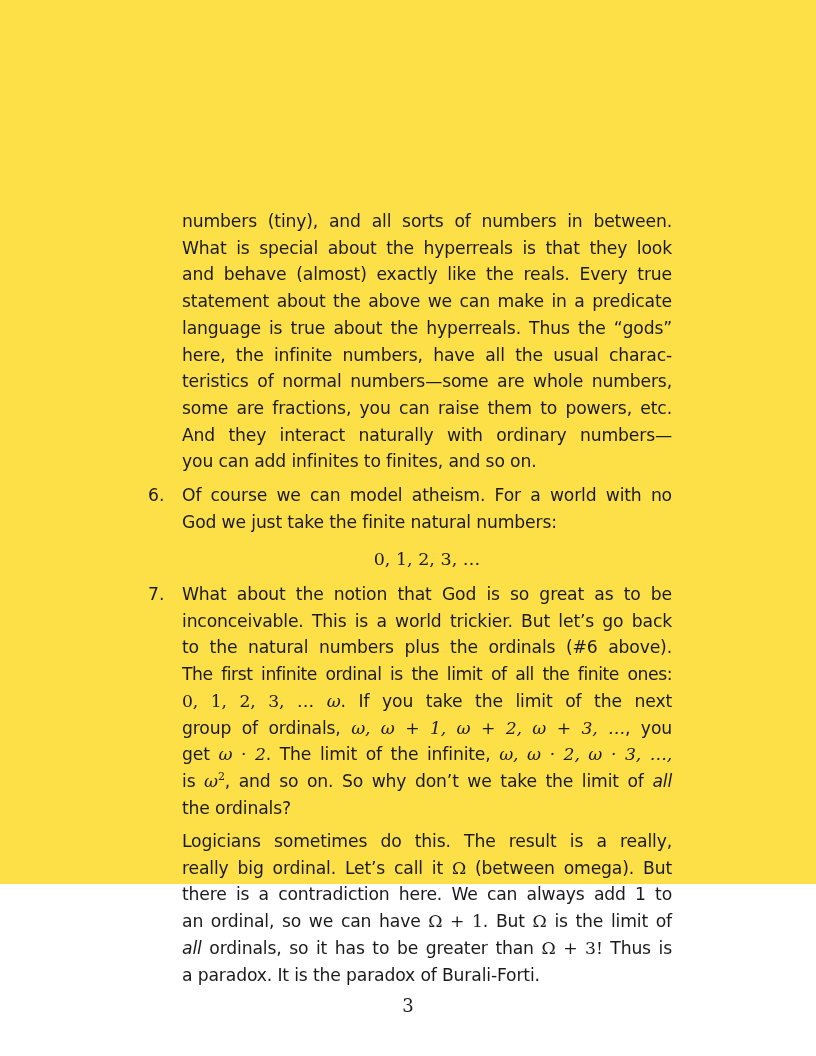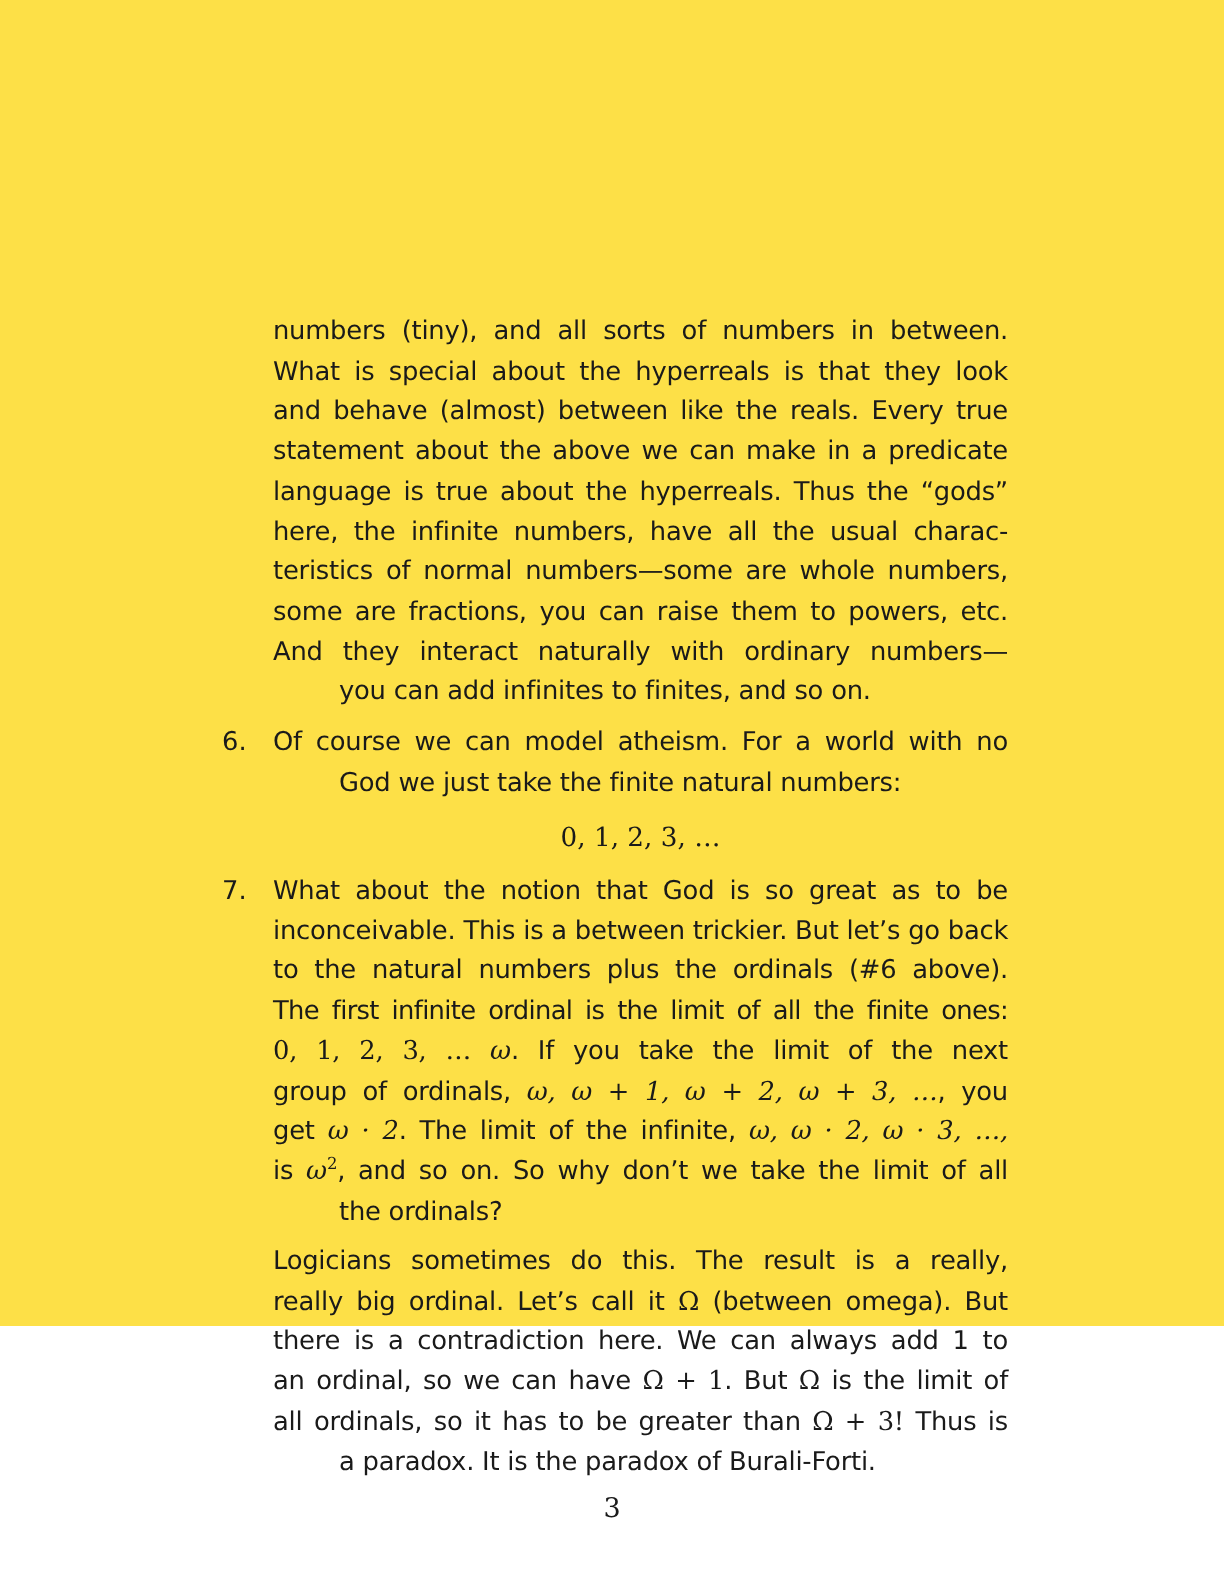--- a/index.html
+++ b/index.html
@@ -10,24 +10,24 @@
     left: 182px;
     width: 490px;
     font-family: "DejaVu Sans", sans-serif;
     font-size: 17.2px;
     line-height: 26.7px;
     white-space: nowrap;
     text-align: justify;
     text-align-last: justify;
     letter-spacing: -0.15px;
   }
-  .line.last { text-align-last: left; margin-left: 44px; }
+  .line.last { text-align-last: left; }
   .math { font-family: "DejaVu Serif", serif; }
   .mi { font-family: "DejaVu Serif", serif; font-style: italic; }
-  .it { }
+  .it { font-style: italic; }
   .num {
     position: absolute;
     left: 148px;
     font-family: "DejaVu Sans", sans-serif;
     font-size: 17.2px;
     line-height: 26.7px;
   }
   .display {
     position: absolute;
     left: 182px; width: 490px;
@@ -47,41 +47,41 @@
   sup { font-size: 11px; line-height: 0; }
 </style>
 </head>
 <body>
 
 <div class="page">
 
   <div>
     <div class="line" style="top:208px">numbers (tiny), and all sorts of numbers in between.</div>
     <div class="line" style="top:234.7px">What is special about the hyperreals is that they look</div>
-    <div class="line" style="top:261.4px">and behave (almost) between like the reals. Every true</div>
+    <div class="line" style="top:261.4px">and behave (almost) exactly like the reals. Every true</div>
     <div class="line" style="top:288.1px">statement about the above we can make in a predicate</div>
     <div class="line" style="top:314.8px">language is true about the hyperreals. Thus the “gods”</div>
     <div class="line" style="top:341.5px">here, the infinite numbers, have all the usual charac-</div>
     <div class="line" style="top:368.2px">teristics of normal numbers—some are whole numbers,</div>
     <div class="line" style="top:394.9px">some are fractions, you can raise them to powers, etc.</div>
     <div class="line" style="top:421.6px">And they interact naturally with ordinary numbers—</div>
     <div class="line last" style="top:448.3px">you can add infinites to finites, and so on.</div>
   </div>
 
   <div>
     <span class="num" style="top:482px">6.</span>
     <div class="line" style="top:482px">Of course we can model atheism. For a world with no</div>
     <div class="line last" style="top:508.7px">God we just take the finite natural numbers:</div>
     <div class="display" style="top:546px">0,  1,  2,  3,  …</div>
   </div>
 
   <div>
     <span class="num" style="top:581px">7.</span>
     <div class="line" style="top:581px">What about the notion that God is so great as to be</div>
-    <div class="line" style="top:607.7px">inconceivable. This is a between trickier. But let’s go back</div>
+    <div class="line" style="top:607.7px">inconceivable. This is a world trickier. But let’s go back</div>
     <div class="line" style="top:634.4px">to the natural numbers plus the ordinals (#6 above).</div>
     <div class="line" style="top:661.1px; letter-spacing:-0.45px">The first infinite ordinal is the limit of all the finite ones:</div>
     <div class="line" style="top:687.8px">
       <span class="math">0,  1,  2,  3,  …</span>
       <span class="mi">ω</span><span>. If you take the limit of the next</span>
     </div>
     <div class="line" style="top:714.5px">
       <span>group of ordinals, </span><span class="mi">ω,  ω + 1,  ω + 2,  ω + 3,  …</span><span>, you</span>
     </div>
     <div class="line" style="top:741.2px">

